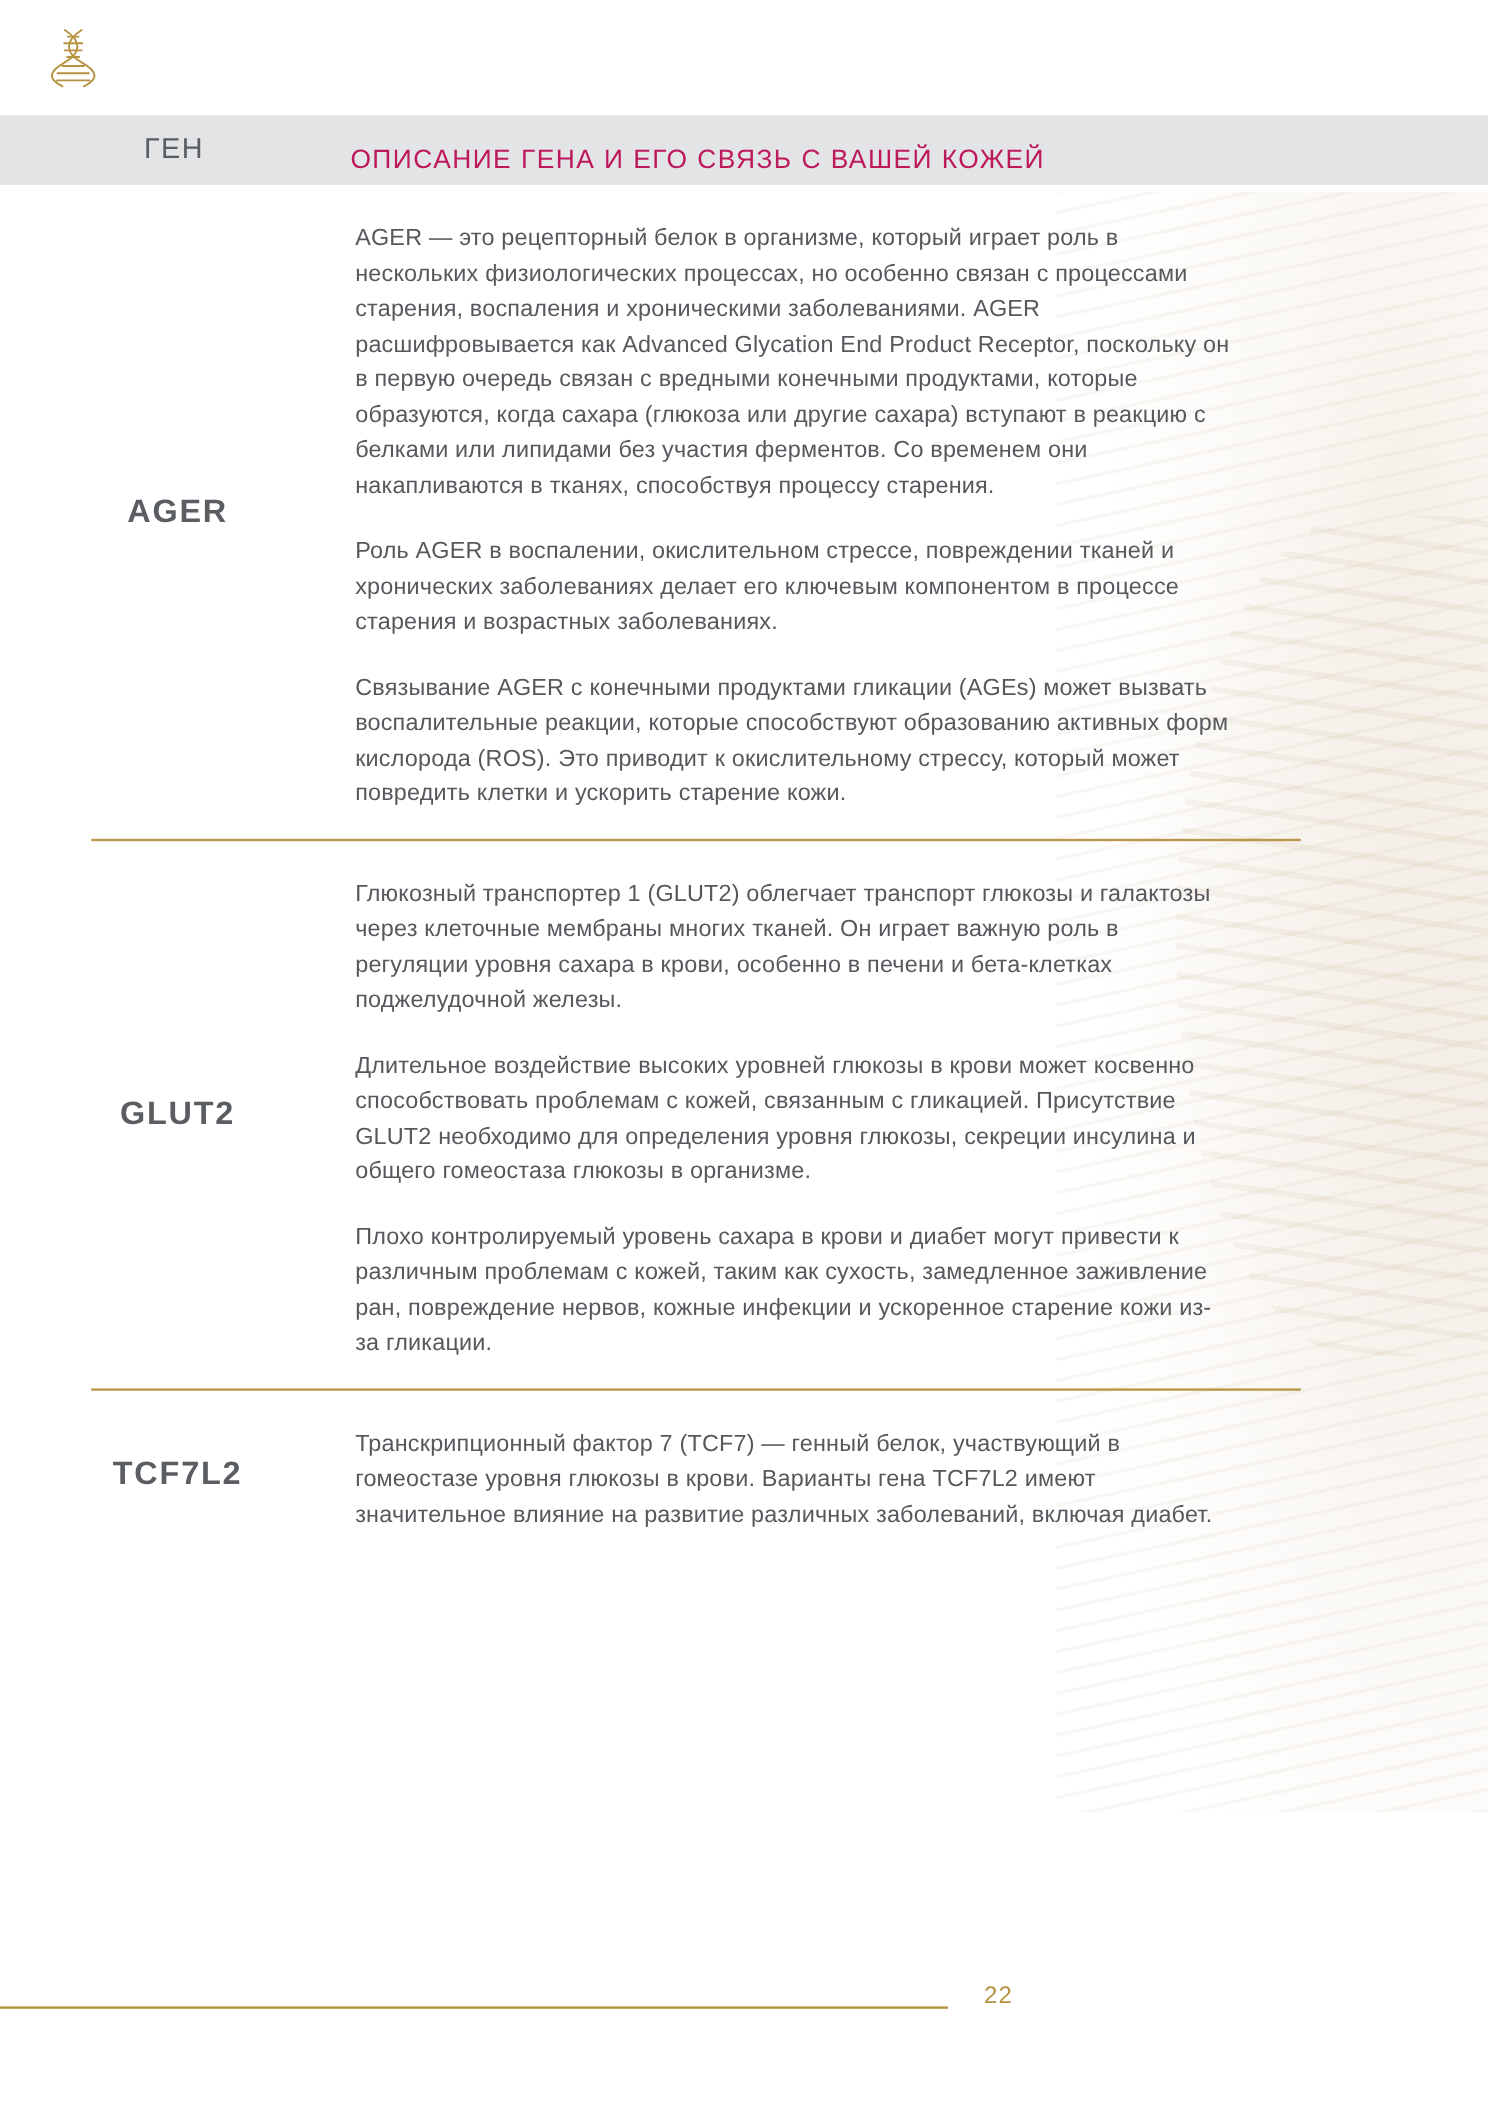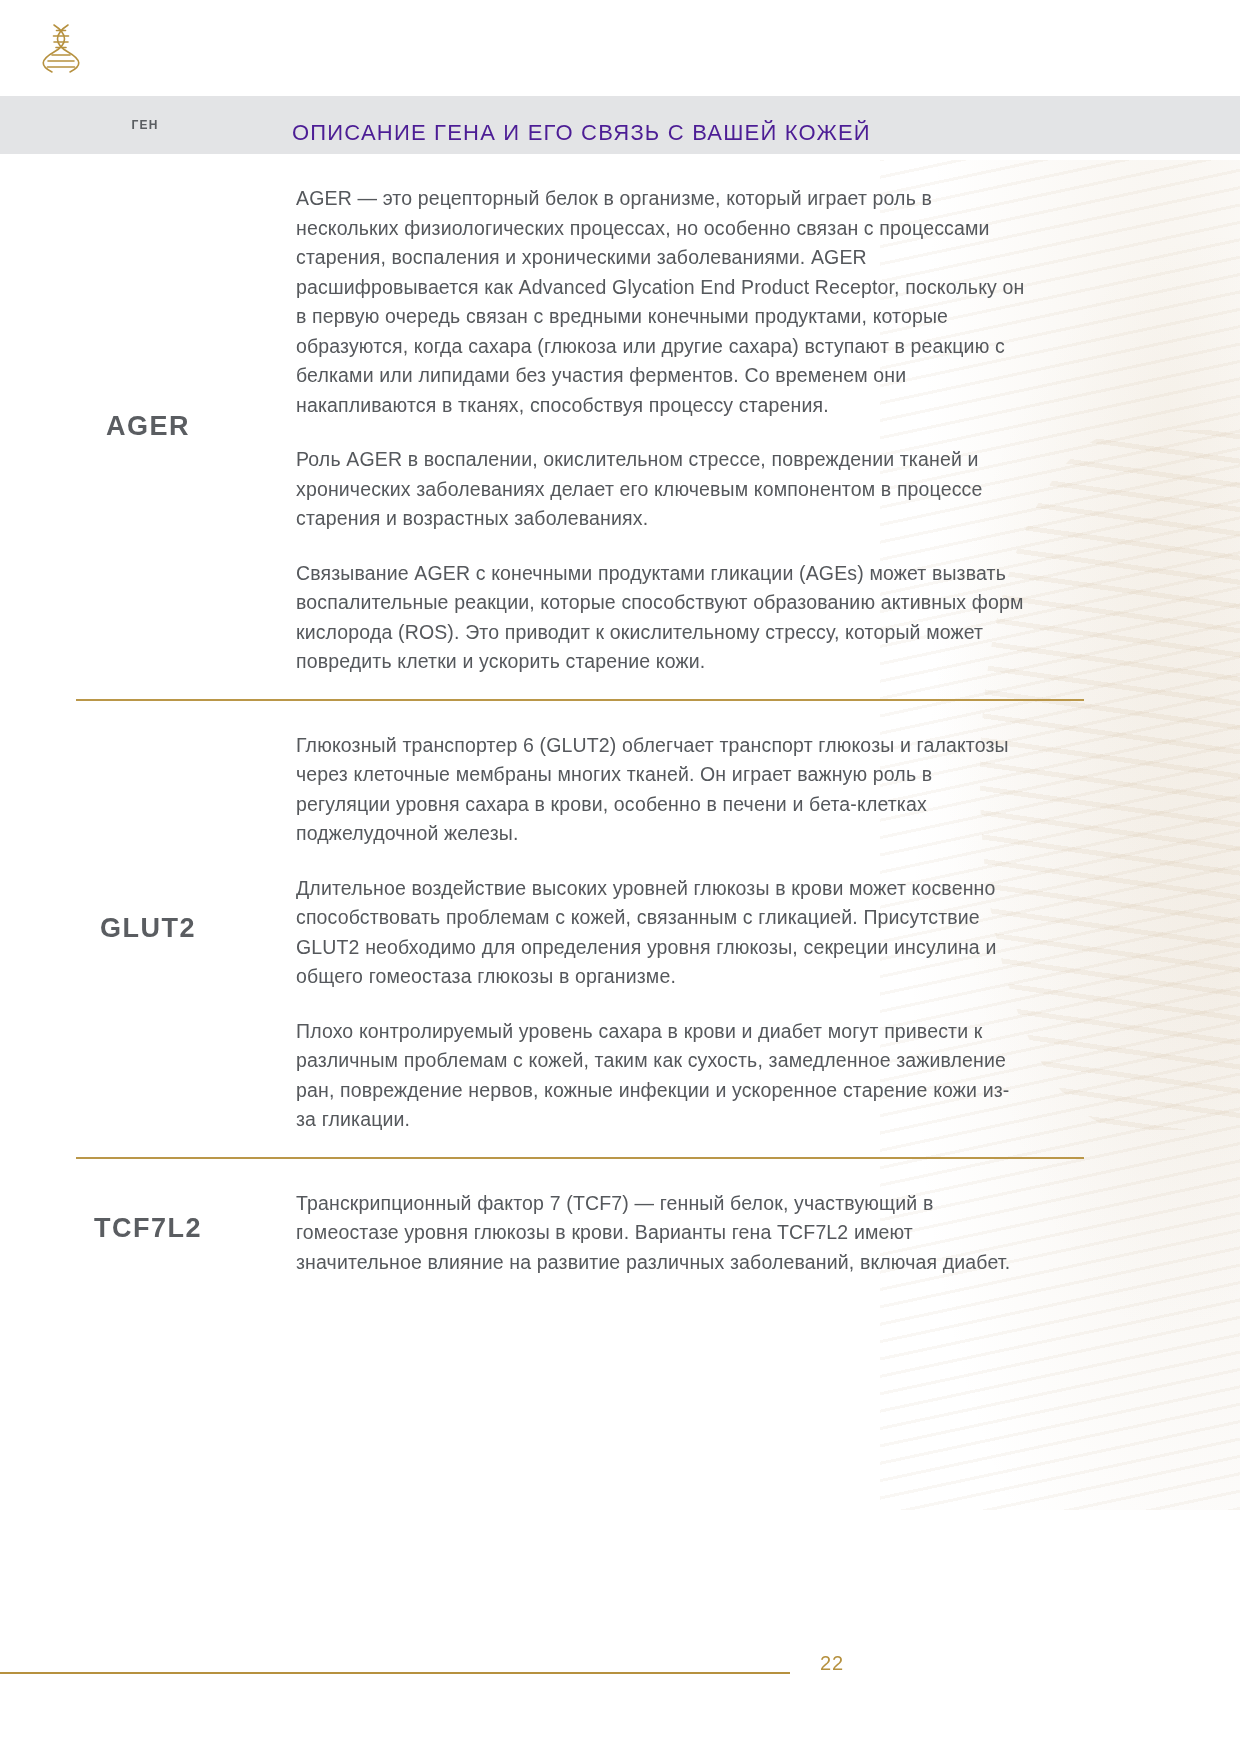--- a/index.html
+++ b/index.html
@@ -71,35 +71,35 @@
   }
   .th-gene {
     position: absolute;
     left: 0;
     top: 0;
     width: 290px;
     height: 58px;
     display: flex;
     align-items: center;
     justify-content: center;
-    font-size: 12px;
+    font-size: 24px;
     letter-spacing: 1.2px;
     color: #5a5d61;
-    font-weight: 700;
+    font-weight: 400;
   }
   .th-desc {
     position: absolute;
     left: 292px;
     top: 0;
     height: 73px;
     display: flex;
     align-items: center;
     font-size: 22px;
     letter-spacing: 1.2px;
-    color: #4c1d95;
+    color: #be185d;
     font-weight: 400;
   }
 
   
   .rows {
     position: absolute;
     left: 0;
     top: 154px;
     width: 1240px;
     z-index: 2;
@@ -205,21 +205,21 @@
       <p class="para">AGER — это рецепторный белок в организме, который играет роль в нескольких физиологических процессах, но особенно связан с процессами старения, воспаления и хроническими заболеваниями. AGER расшифровывается как Advanced Glycation End Product Receptor, поскольку он в первую очередь связан с вредными конечными продуктами, которые образуются, когда сахара (глюкоза или другие сахара) вступают в реакцию с белками или липидами без участия ферментов. Со временем они накапливаются в тканях, способствуя процессу старения.</p>
       <p class="para">Роль AGER в воспалении, окислительном стрессе, повреждении тканей и хронических заболеваниях делает его ключевым компонентом в процессе старения и возрастных заболеваниях.</p>
       <p class="para">Связывание AGER с конечными продуктами гликации (AGEs) может вызвать воспалительные реакции, которые способствуют образованию активных форм кислорода (ROS). Это приводит к окислительному стрессу, который может повредить клетки и ускорить старение кожи.</p>
     </div>
   </div>
   <div class="row-sep"></div>
 
   <div class="row">
     <div class="row-gene">GLUT2</div>
     <div class="row-desc">
-      <p class="para">Глюкозный транспортер 6 (GLUT2) облегчает транспорт глюкозы и галактозы через клеточные мембраны многих тканей. Он играет важную роль в регуляции уровня сахара в крови, особенно в печени и бета-клетках поджелудочной железы.</p>
+      <p class="para">Глюкозный транспортер 1 (GLUT2) облегчает транспорт глюкозы и галактозы через клеточные мембраны многих тканей. Он играет важную роль в регуляции уровня сахара в крови, особенно в печени и бета-клетках поджелудочной железы.</p>
       <p class="para">Длительное воздействие высоких уровней глюкозы в крови может косвенно способствовать проблемам с кожей, связанным с гликацией. Присутствие GLUT2 необходимо для определения уровня глюкозы, секреции инсулина и общего гомеостаза глюкозы в организме.</p>
       <p class="para">Плохо контролируемый уровень сахара в крови и диабет могут привести к различным проблемам с кожей, таким как сухость, замедленное заживление ран, повреждение нервов, кожные инфекции и ускоренное старение кожи из-за гликации.</p>
     </div>
   </div>
   <div class="row-sep"></div>
 
   <div class="row">
     <div class="row-gene">TCF7L2</div>
     <div class="row-desc">
       <p class="para">Транскрипционный фактор 7 (TCF7) — генный белок, участвующий в гомеостазе уровня глюкозы в крови. Варианты гена TCF7L2 имеют значительное влияние на развитие различных заболеваний, включая диабет.</p>

